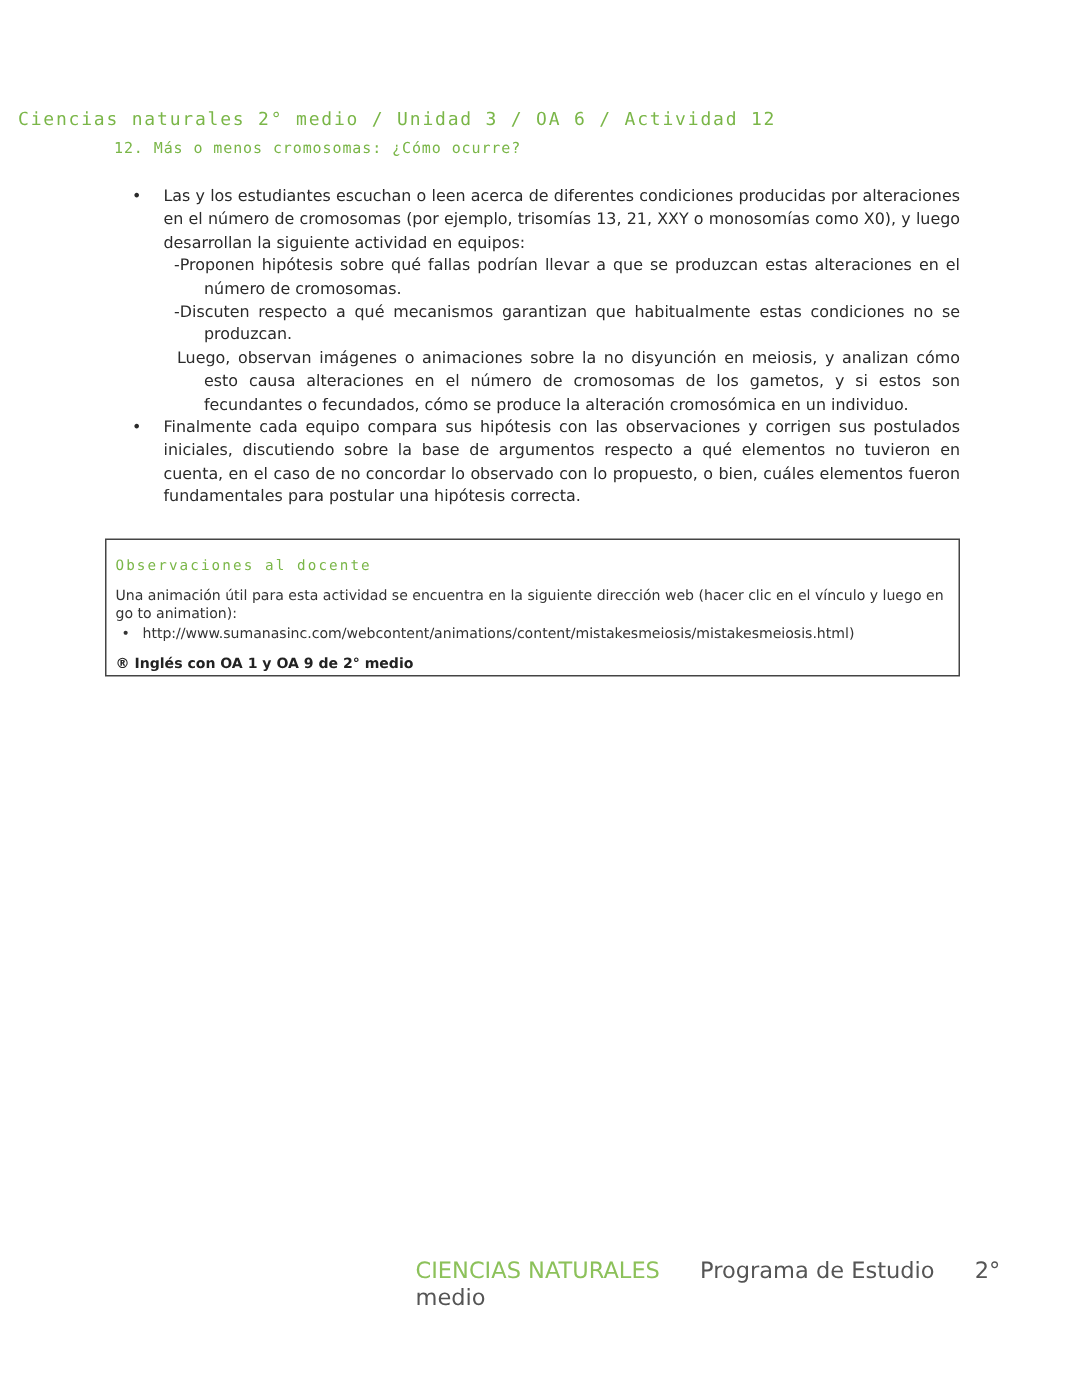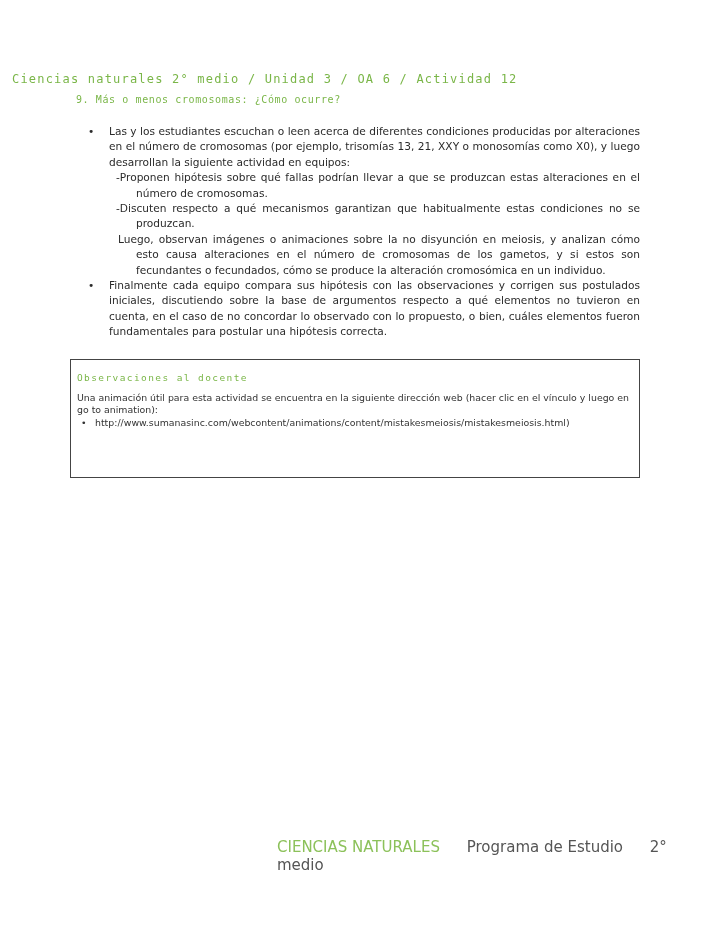--- a/index.html
+++ b/index.html
@@ -20,21 +20,21 @@
     }
     .body-text {
       position: absolute; top: 124px; left: 88px; width: 552px;
       font-size: 10.6px; line-height: 15.4px; text-align: justify; color: #2a2a2a;
     }
     .bullet { position: relative; padding-left: 21px; }
     .bullet .dot { position: absolute; left: 0; top: 0; }
     .sub { padding-left: 48px; text-indent: -20px; }
     .sub2 { padding-left: 48px; text-indent: -18px; }
     .obs-box {
-      position: absolute; top: 359px; left: 70px; width: 570px; height: 119px;
+      position: absolute; top: 359px; left: 70px; width: 570px; height: 92px;
       border: 1.5px solid #444; box-sizing: border-box; padding: 12px 0 0 6px;
     }
     .obs-title {
       font-family: "DejaVu Sans Mono", monospace; font-size: 9.5px; letter-spacing: 1.4px;
       color: #7ab648; margin-bottom: 9px;
     }
     .obs-text { font-size: 9.4px; line-height: 12px; color: #333; width: 558px; }
     .obs-link { padding-left: 4px; margin-top: 1px; }
     .obs-link .dot { display: inline-block; width: 14px; }
     .obs-sub-title { font-weight: bold; margin-top: 8px; color: #222; }
@@ -43,21 +43,21 @@
       font-family: "DejaVu Sans", sans-serif; font-size: 15px;
     }
     .footer span { margin-right: 22px; }
     .footer .subject { color: #8cc15a; }
     .footer .gray { color: #555; }
   </style>
 </head>
 <body>
 
 <div class="running-header">Ciencias naturales 2° medio / Unidad 3 / OA 6 / Actividad 12</div>
-<div class="section-title">9. Más o menos cromosomas: ¿Cómo ocurre?</div>
+<div class="section-title">12. Más o menos cromosomas: ¿Cómo ocurre?</div>
 
 <div class="body-text">
   <div class="bullet">
     <span class="dot">•</span>
     <span>Las y los estudiantes escuchan o leen acerca de diferentes condiciones producidas por alteraciones en el número de cromosomas (por ejemplo, trisomías 13, 21, XXY o monosomías como X0), y luego desarrollan la siguiente actividad en equipos:</span>
   </div>
   <div class="sub">-Proponen hipótesis sobre qué fallas podrían llevar a que se produzcan estas alteraciones en el número de cromosomas.</div>
   <div class="sub">-Discuten respecto a qué mecanismos garantizan que habitualmente estas condiciones no se produzcan.</div>
   <div class="sub2">Luego, observan imágenes o animaciones sobre la no disyunción en meiosis, y analizan cómo esto causa alteraciones en el número de cromosomas de los gametos, y si estos son fecundantes o fecundados, cómo se produce la alteración cromosómica en un individuo.</div>
   <div class="bullet">
@@ -65,19 +65,20 @@
     <span>Finalmente cada equipo compara sus hipótesis con las observaciones y corrigen sus postulados iniciales, discutiendo sobre la base de argumentos respecto a qué elementos no tuvieron en cuenta, en el caso de no concordar lo observado con lo propuesto, o bien, cuáles elementos fueron fundamentales para postular una hipótesis correcta.</span>
   </div>
 </div>
 
 <div class="obs-box">
   <div class="obs-title">Observaciones al docente</div>
   <div class="obs-text">Una animación útil para esta actividad se encuentra en la siguiente dirección web (hacer clic en el vínculo y luego en go to animation):</div>
   <div class="obs-text obs-link">
     <span class="dot">•</span><span>http://www.sumanasinc.com/webcontent/animations/content/mistakesmeiosis/mistakesmeiosis.html)</span>
   </div>
+  <div class="obs-text obs-sub-title">® Inglés con OA 1 y OA 9 de 2° medio</div>
 </div>
 
 <div class="footer">
   <span class="subject">CIENCIAS NATURALES</span>
   <span class="gray">Programa de Estudio</span>
   <span class="gray">2° medio</span>
 </div>
 
 </body></html>

